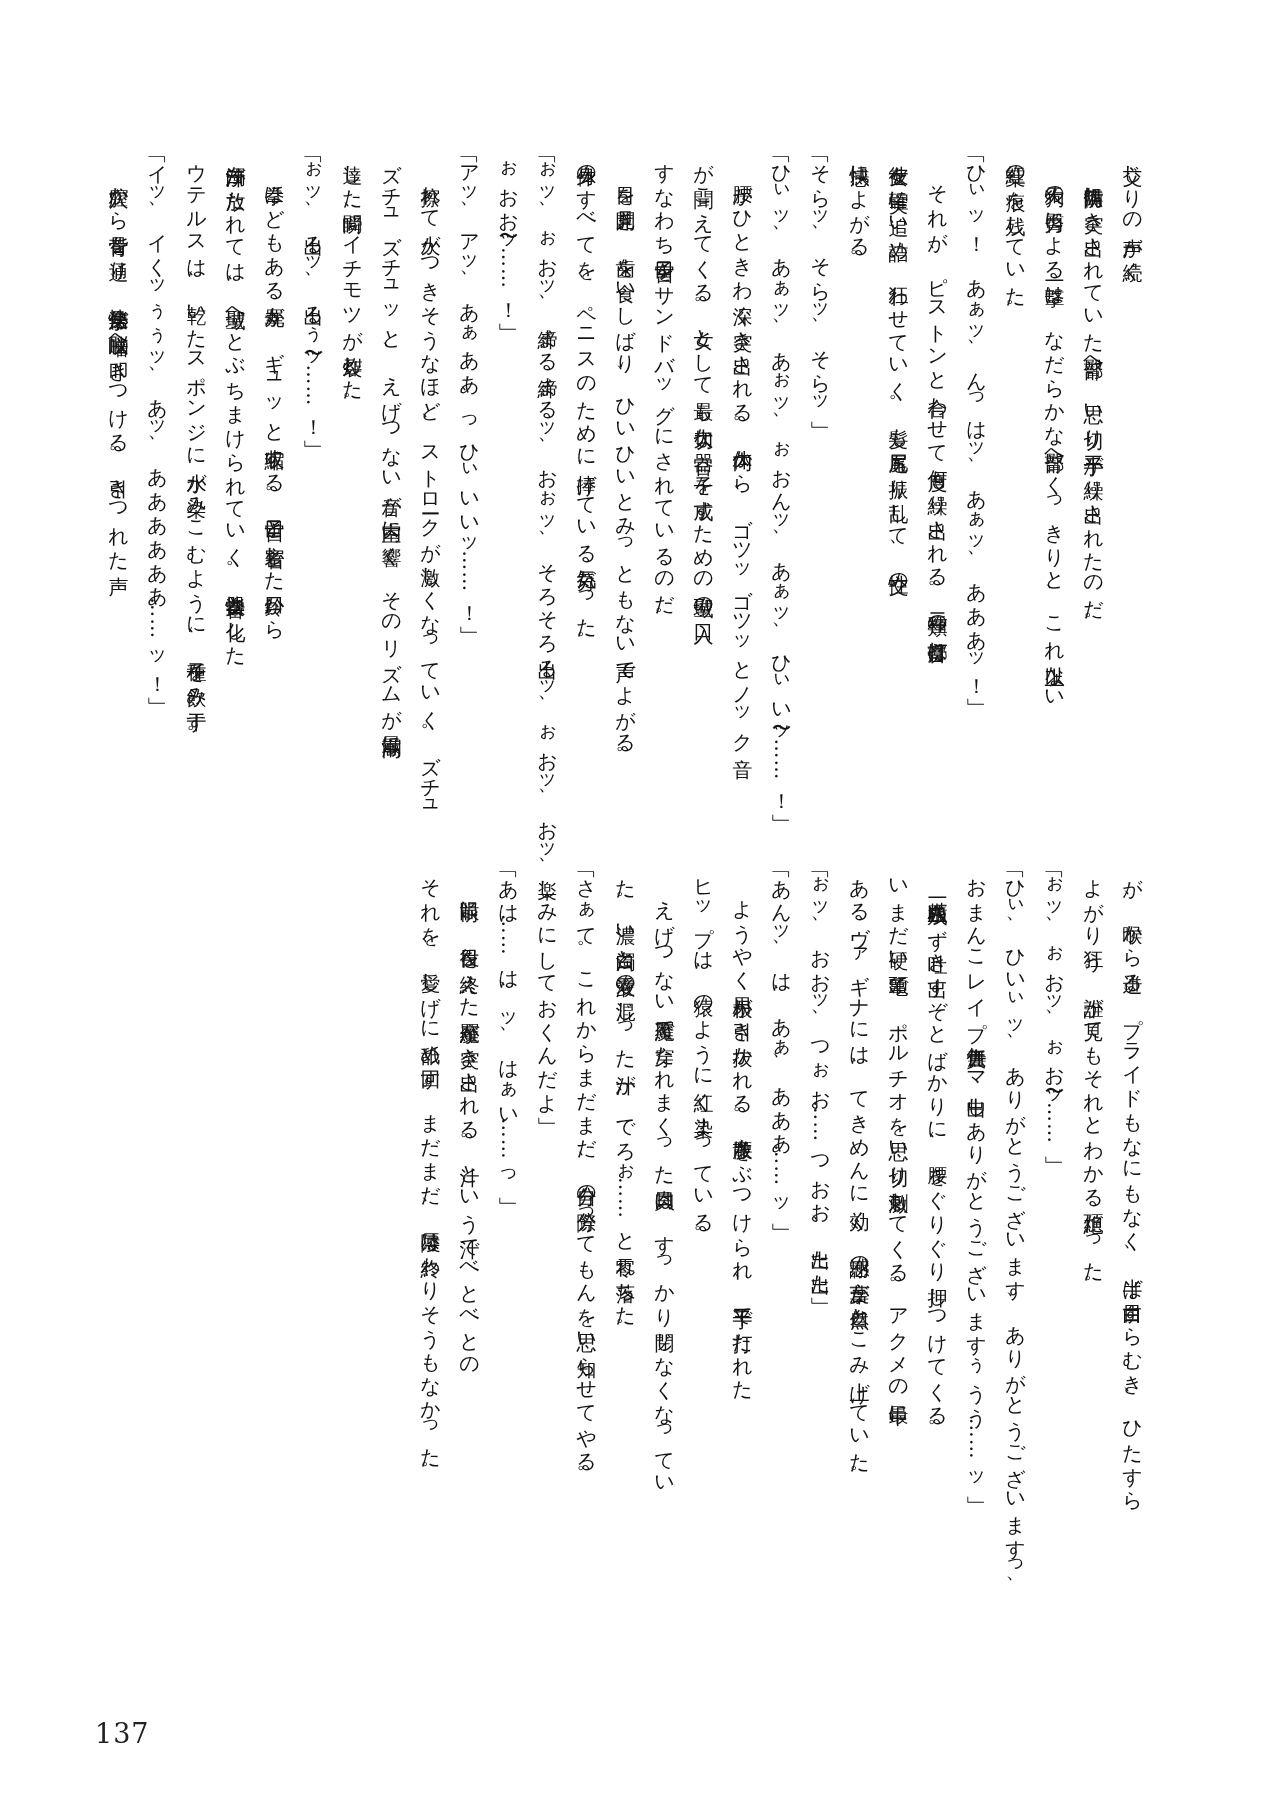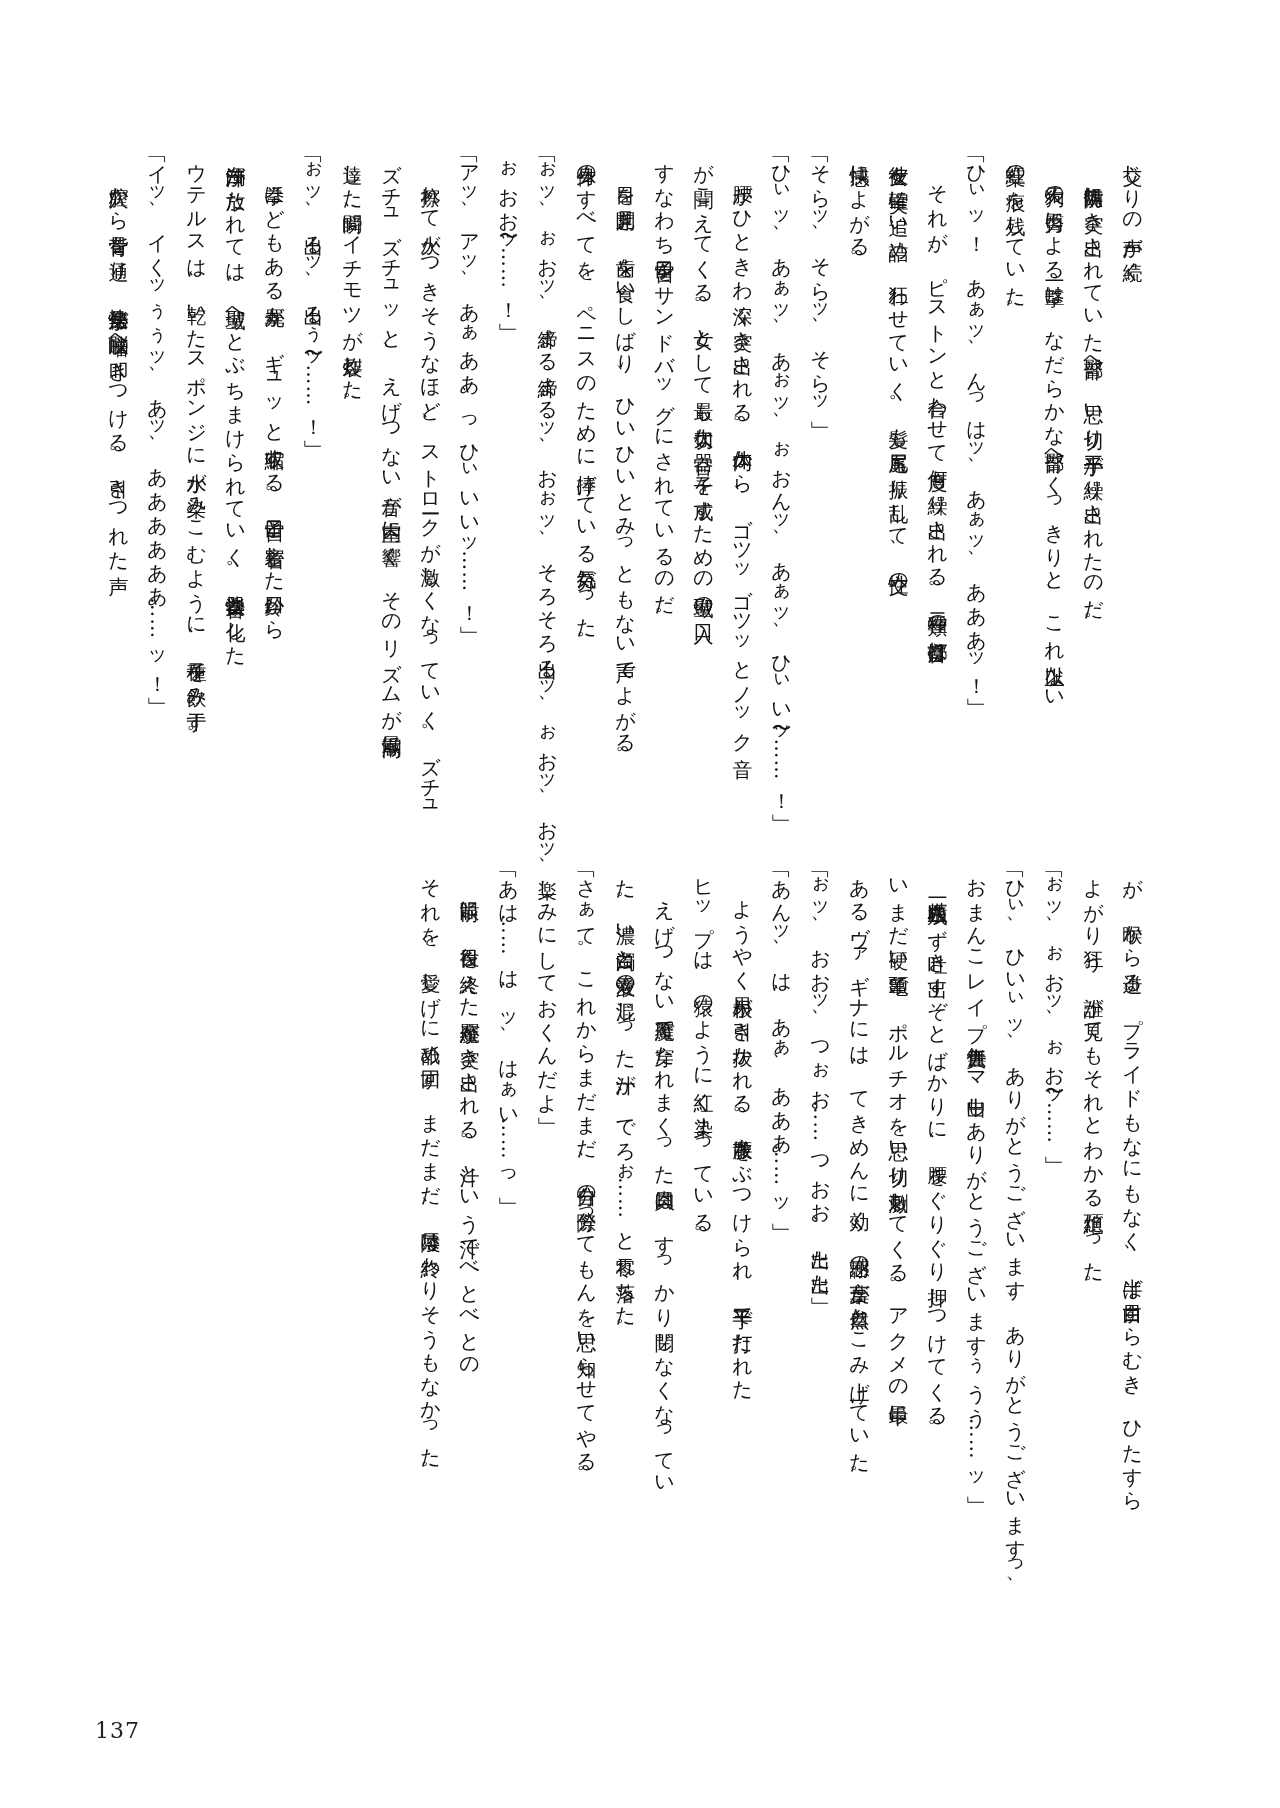--- a/index.html
+++ b/index.html
@@ -43,21 +43,21 @@
     top: 865px;
     left: 411px;
     width: 741px;
     height: 762px;
   }
   .page-number {
     position: absolute;
     left: 95px;
     top: 1718px;
     writing-mode: horizontal-tb;
-    font-size: 22px;
+    font-size: 27px;
     letter-spacing: 1px;
     color: #222222;
   }
 </style>
 </head>
 <body>
 
 <div class="page">
 
   <div class="text-block tier1">

